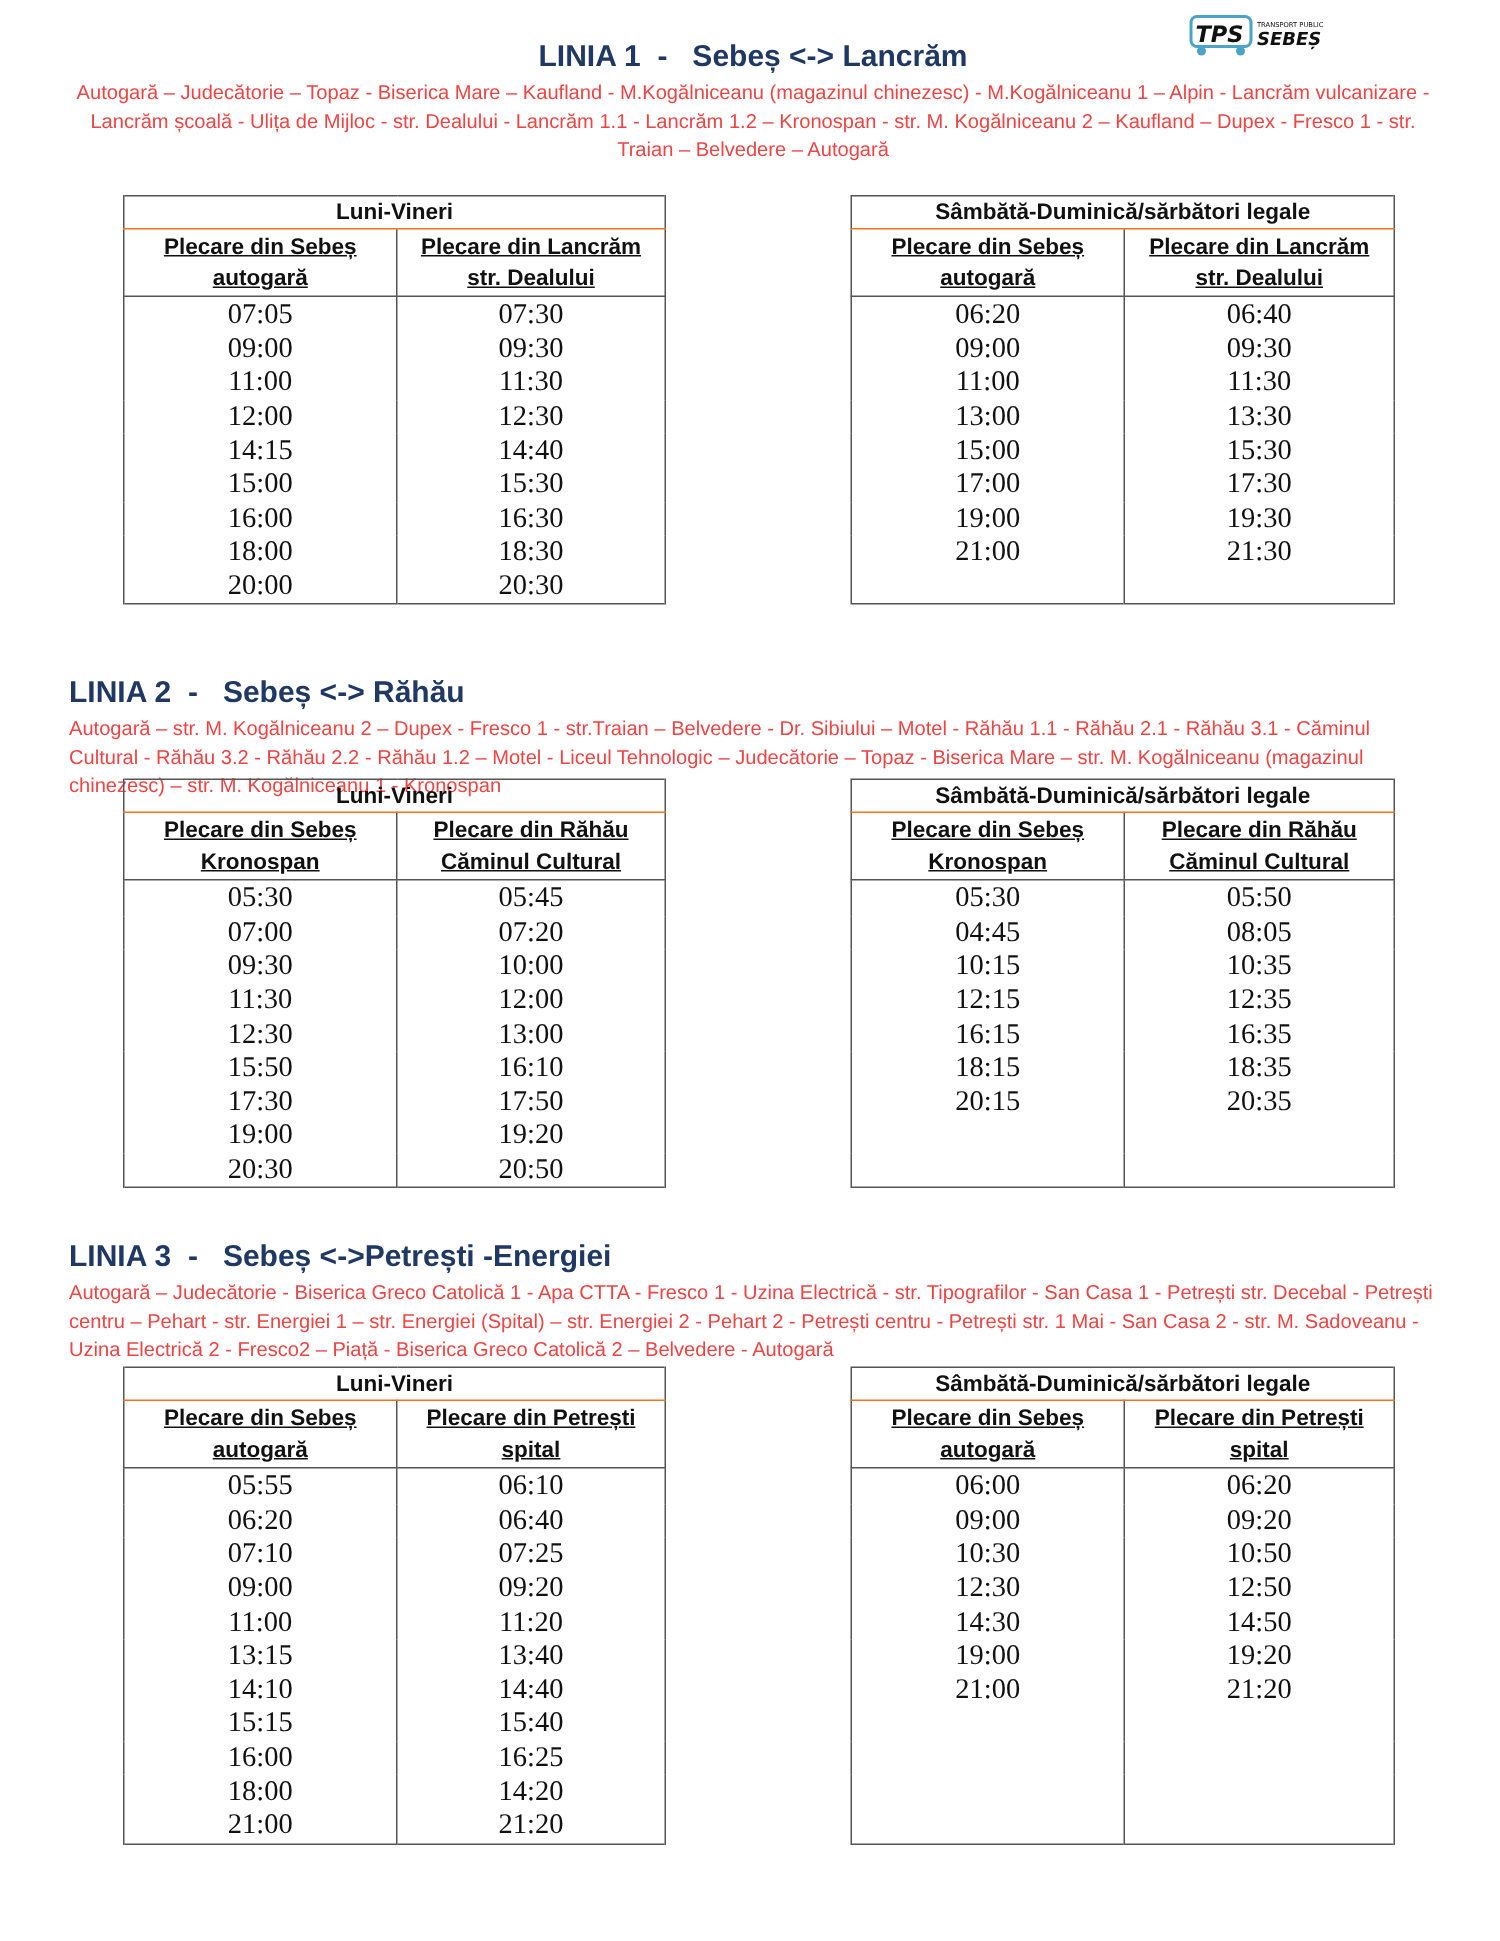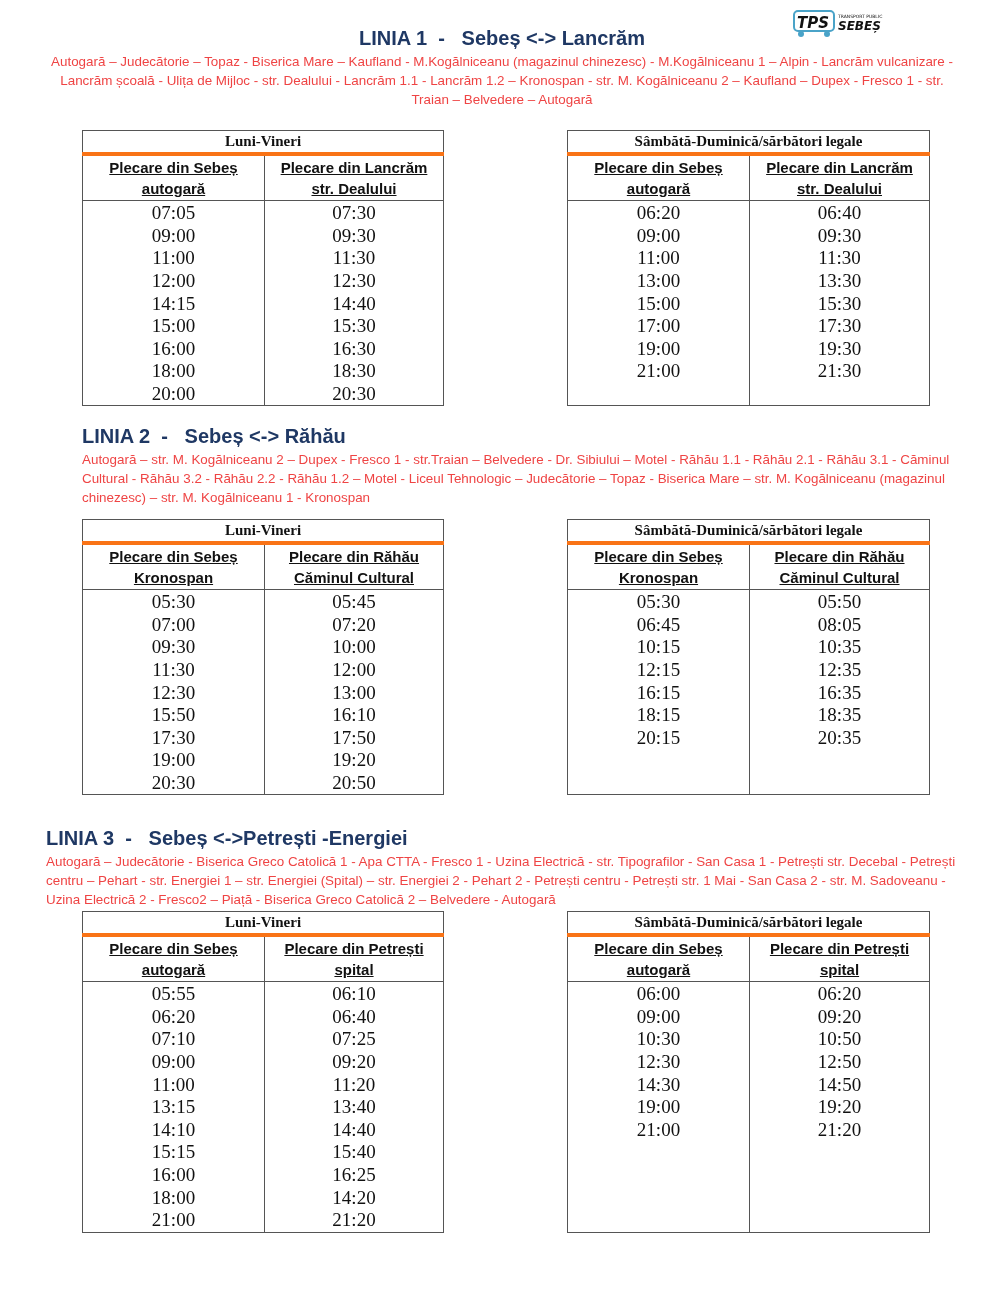--- a/index.html
+++ b/index.html
@@ -4,21 +4,21 @@
 <style>
   html, body { margin: 0; padding: 0; background: #ffffff; }
   body { width: 1000px; height: 1294px; position: relative; overflow: hidden; color: #111; }
   .logo { position: absolute; left: 792px; top: 8px; width: 100px; height: 30px; }
   .section { position: absolute; left: 46px; width: 912px; }
   .line-title { font-family: "Liberation Sans", sans-serif; font-weight: bold; font-size: 20px; color: #1f3864; line-height: 24px; white-space: pre; }
   .route { font-family: "Liberation Sans", sans-serif; font-size: 13.4px; line-height: 19px; color: #ef4444; margin-top: 2px; }
   .tables { position: absolute; left: 0; width: 1000px; }
   table.tt { position: absolute; border-collapse: collapse; border: 1.5px solid #555; }
   table.tt th, table.tt td { border-left: 1px solid #555; border-right: 1px solid #555; padding: 0; text-align: center; }
-  table.tt th.day { font-family: Liberation Serif, serif; font-weight: bold; font-size: 15px; height: 21px; border-bottom: 4px solid #f97316; }
+  table.tt th.day { font-family: Liberation Sans, sans-serif; font-weight: bold; font-size: 15px; height: 21px; border-bottom: 1px solid #f97316; }
   table.tt th.col { font-family: "Liberation Sans", sans-serif; font-weight: bold; font-size: 15px; line-height: 21px; height: 44px; border-bottom: 1px solid #555; text-decoration: underline; }
   table.tt td { font-family: "Liberation Serif", serif; font-size: 19px; height: 22.6px; line-height: 22px; }
   table.tt tbody tr:first-child td { padding-top: 1px; }
   .left { left: 82px; width: 362px; }
   .right { left: 567px; width: 363px; }
   .c1 { width: 181px; }
 </style>
 </head>
 <body>
 
@@ -131,21 +131,21 @@
         <td>21:30</td>
         </tr>
         <tr>
         <td></td>
         <td></td>
         </tr>
       </tbody>
     </table>
   </div>
 
-<div class="section" style="top:424px;margin-left:36px;">
+<div class="section" style="top:450px;">
   <div class="line-title">LINIA 2  -   Sebeș &lt;-&gt; Răhău</div>
   <div class="route">Autogară – str. M. Kogălniceanu 2 – Dupex - Fresco 1 - str.Traian – Belvedere - Dr. Sibiului – Motel - Răhău 1.1 - Răhău 2.1 - Răhău 3.1 - Căminul Cultural - Răhău 3.2 - Răhău 2.2 - Răhău 1.2 – Motel - Liceul Tehnologic – Judecătorie – Topaz - Biserica Mare – str. M. Kogălniceanu (magazinul chinezesc) – str. M. Kogălniceanu 1 - Kronospan</div>
 </div>
 <div class="tables" style="top:519px;">
     <table class="tt left">
       <thead>
       <tr>
           <th colspan="2" class="day">Luni-Vineri</th>
         </tr>
       <tr>
@@ -201,21 +201,21 @@
         <th class="col c1"><span>Plecare din Sebeș</span><br><span>Kronospan</span></th>
         <th class="col"><span>Plecare din Răhău</span><br><span>Căminul Cultural</span></th>
       </tr>
       </thead>
       <tbody>
         <tr>
         <td>05:30</td>
         <td>05:50</td>
         </tr>
         <tr>
-        <td>06:45</td>
+        <td>04:45</td>
         <td>08:05</td>
         </tr>
         <tr>
         <td>10:15</td>
         <td>10:35</td>
         </tr>
         <tr>
         <td>12:15</td>
         <td>12:35</td>
         </tr>

